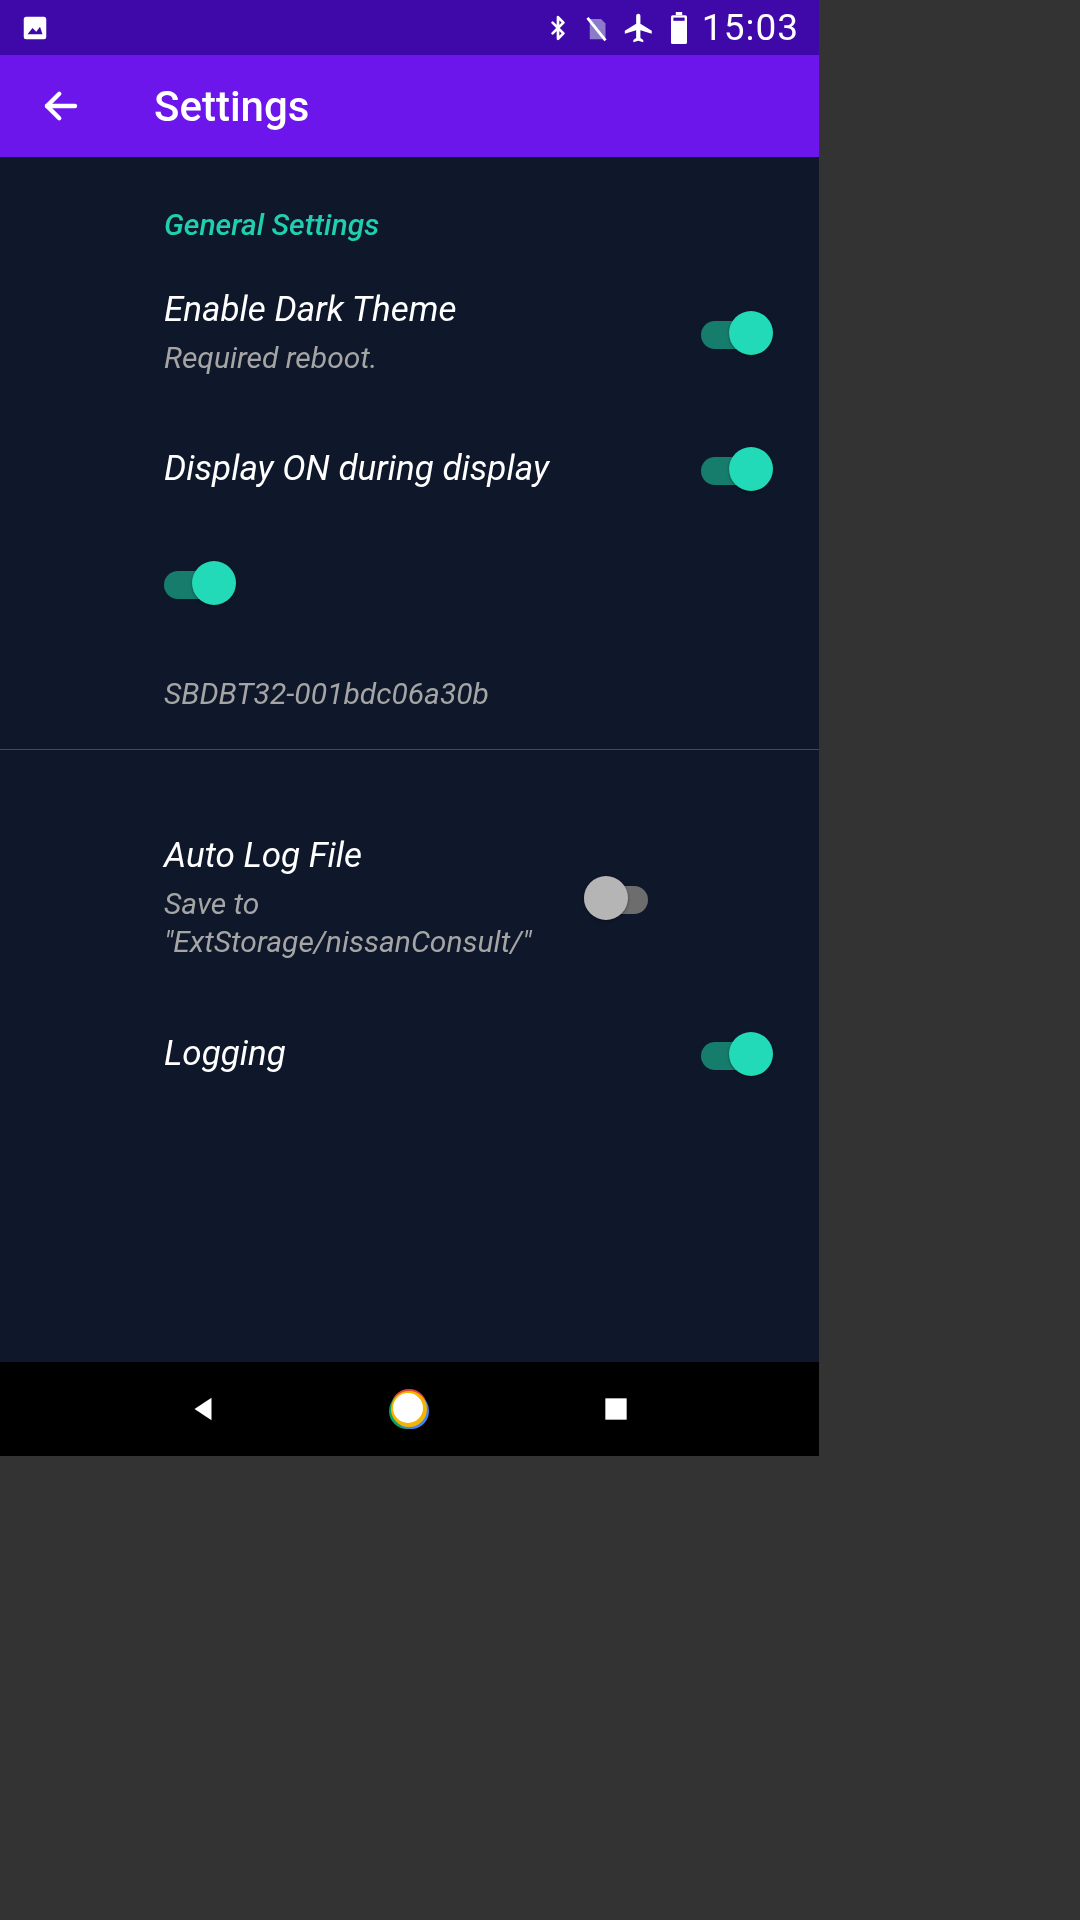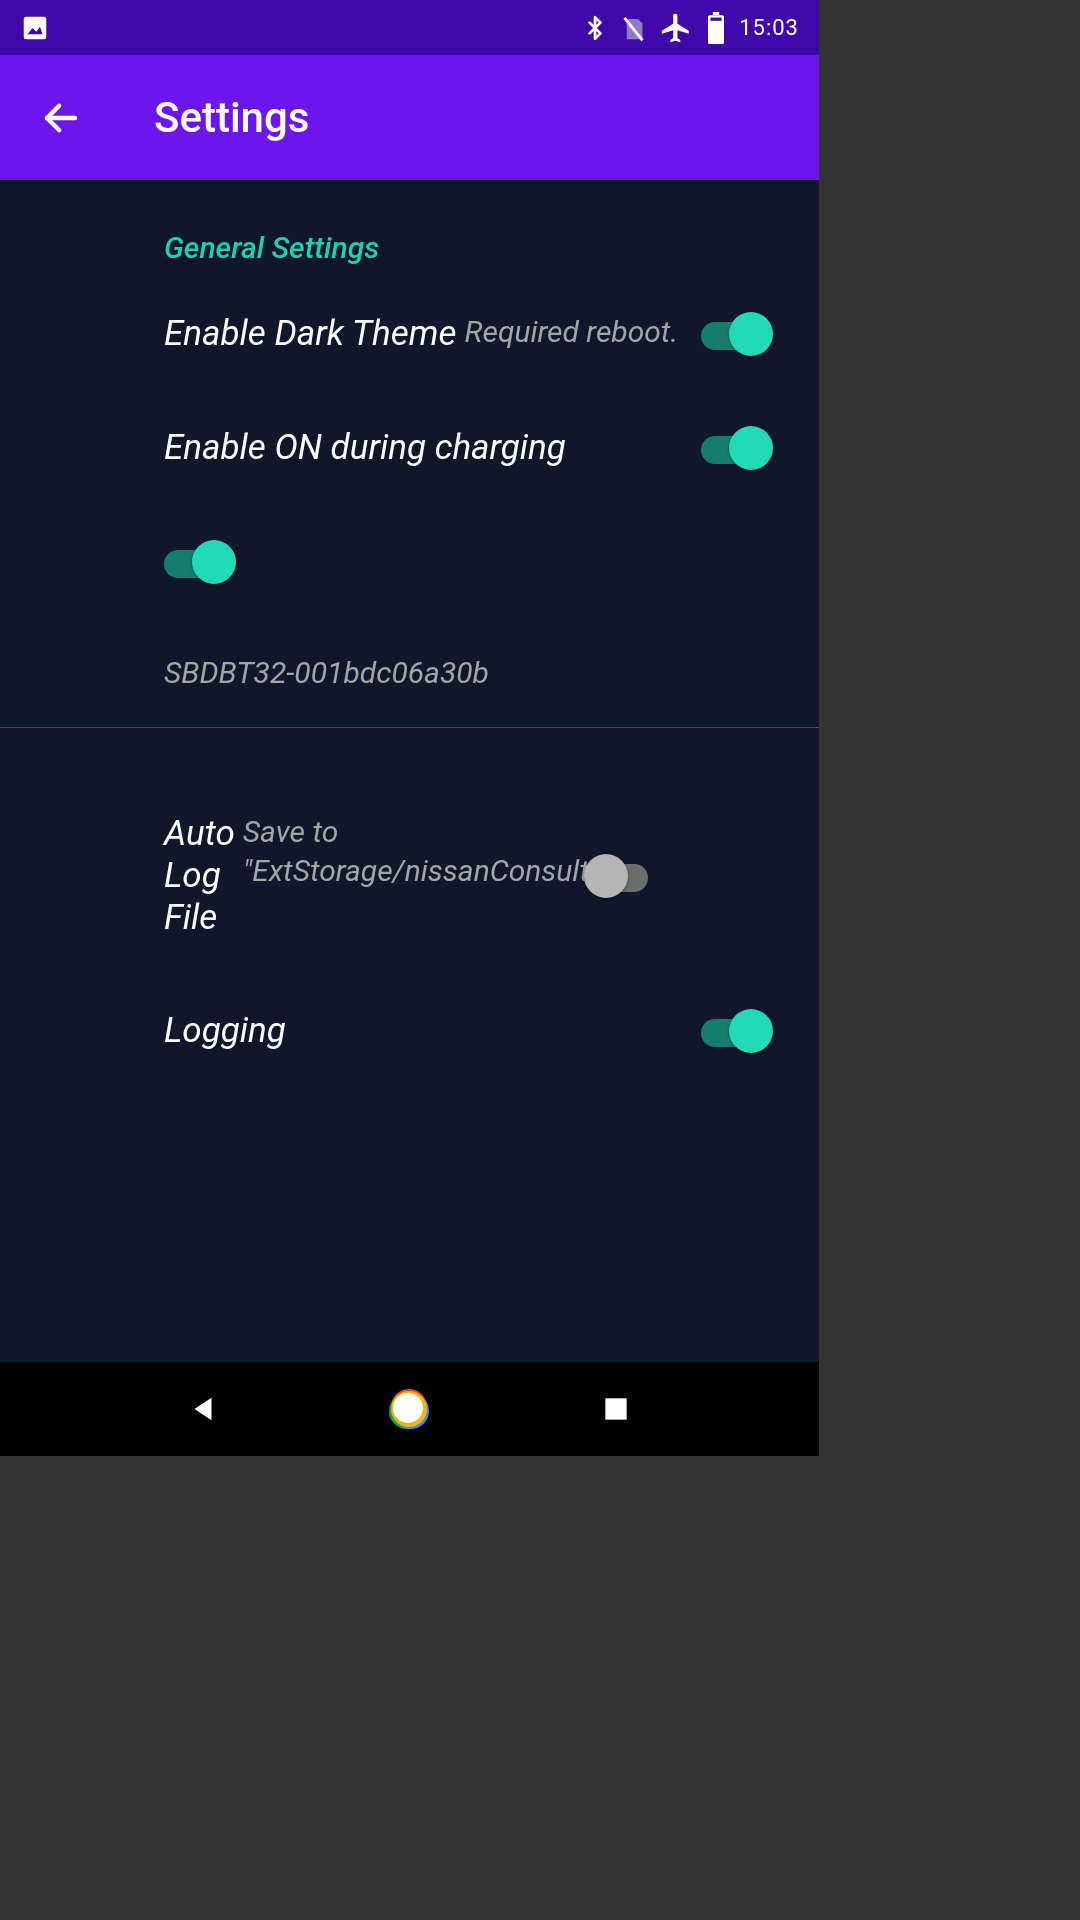--- a/index.html
+++ b/index.html
@@ -26,29 +26,29 @@
     align-items: center;
     gap: 8px;
   }
   .status-right {
     margin-left: auto;
     display: flex;
     align-items: center;
     gap: 12px;
   }
   .status-time {
-    font-size: 22px;
+    font-size: 37px;
     font-weight: 400;
     letter-spacing: 1px;
   }
   .status-icon { display:flex; align-items:center; }
 
   
   .app-bar {
-    height: 125px;
+    height: 102px;
     background: #6c16ec;
     display: flex;
     align-items: center;
     padding: 0 40px;
     gap: 72px;
   }
   .app-bar-title {
     font-size: 42px;
     font-weight: 500;
     color: #ffffff;
@@ -80,21 +80,21 @@
   }
   .row {
     display: flex;
     align-items: center;
     padding: 35px 46px 35px 164px;
     cursor: pointer;
   }
   .row-text {
     flex: 1;
     display: flex;
-    flex-direction: row;
+    flex-direction: column;
     gap: 8px;
     min-width: 0;
   }
   .row-title {
     color: #ffffff;
     font-size: 35px;
     font-weight: 400;
     line-height: 1.2;
   }
   .row-subtitle {
@@ -224,21 +224,21 @@
         <div class="row-subtitle">Required reboot.</div>
       </div>
       <div class="toggle on">
         <div class="toggle-track"></div>
         <div class="toggle-thumb"></div>
       </div>
     </div>
 
     <div class="row">
       <div class="row-text">
-        <div class="row-title">Enable ON during charging</div>
+        <div class="row-title">Display ON during display</div>
       </div>
       <div class="toggle on">
         <div class="toggle-track"></div>
         <div class="toggle-thumb"></div>
       </div>
     </div>
 
     <div class="row">
       <div class="toggle on">
         <div class="toggle-track"></div>

